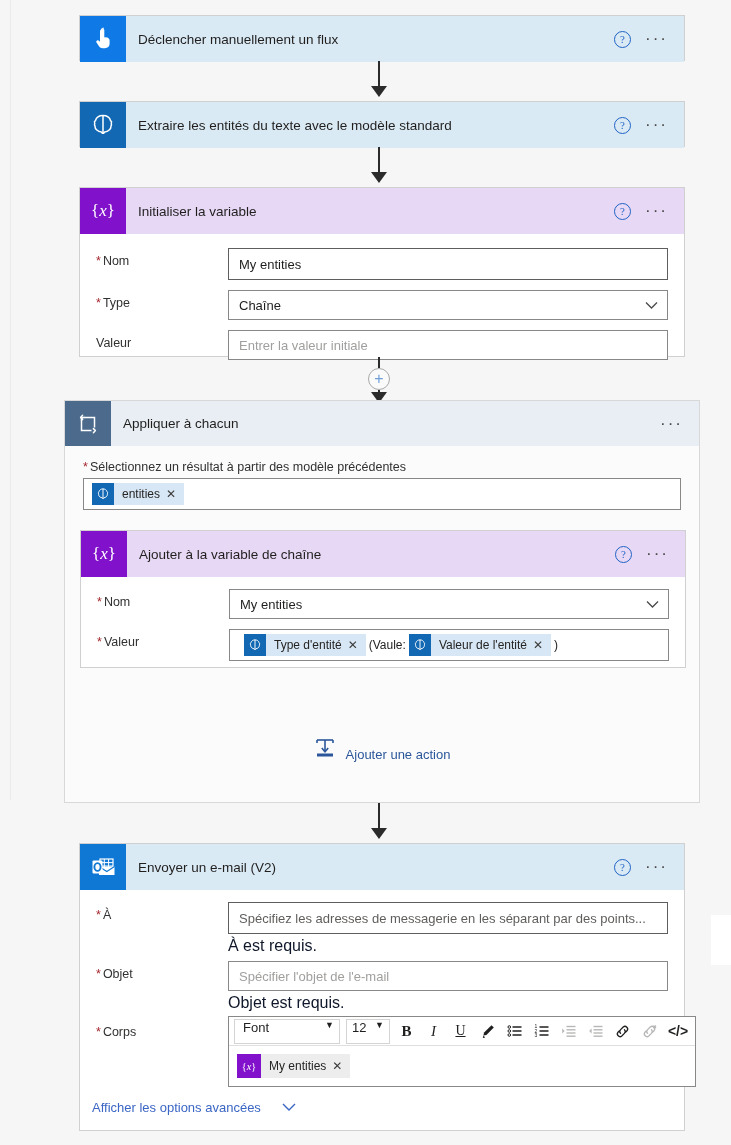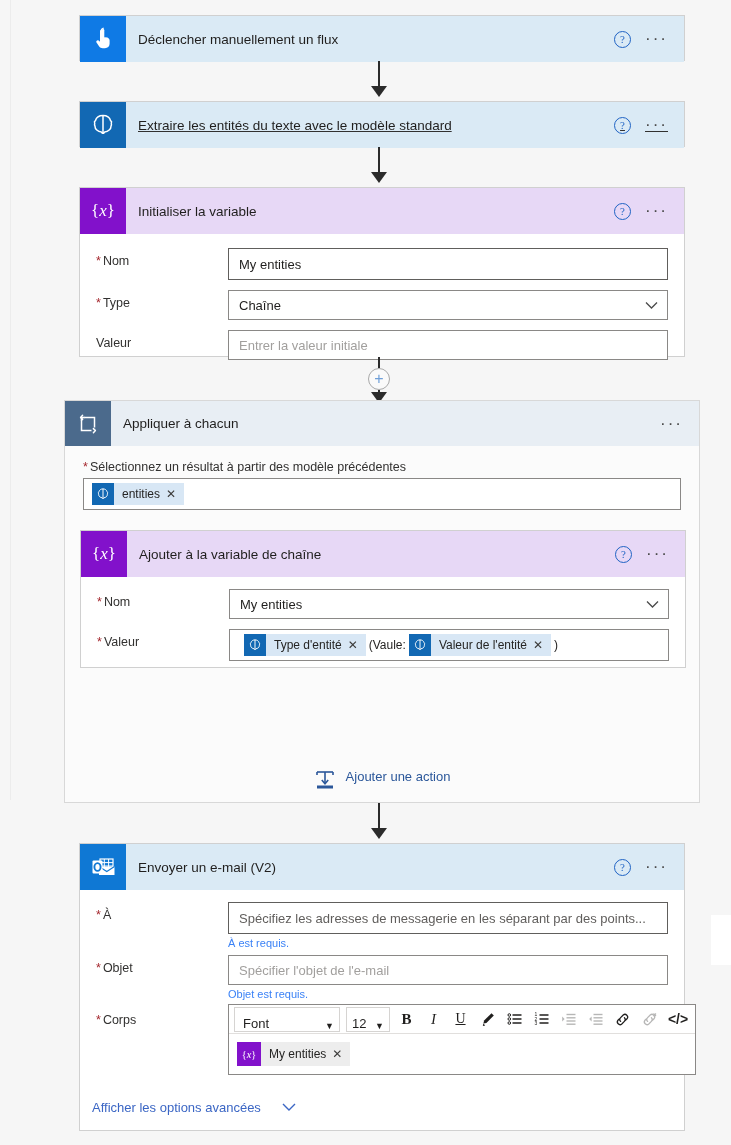--- a/index.html
+++ b/index.html
@@ -85,21 +85,21 @@
     padding: 0 10px;
     font-size: 13px; color: #201f1e;
   }
   .inp.tall { height: 32px; }
   .inp.focused { border-color: #605e5c; }
   .placeholder { color: #a19f9d; }
   .chev {
     position: absolute; right: 10px; top: 50%; transform: translateY(-50%);
     pointer-events: none;
   }
-  .err { color: #3b82f6; font-size: 11px; margin-top: 3px; }
+  .err { color: #0f172a; font-size: 16px; margin-top: 3px; }
 
   
   .token {
     display: inline-flex; align-items: center;
     background: #d8e7f5;
     height: 22px;
     font-size: 12px; color: #252423;
     white-space: nowrap;
     vertical-align: middle;
   }
@@ -141,36 +141,36 @@
   
   .scope {
     position: absolute;
     background: #fbfbfb;
     border: 1px solid #d8d8d8;
   }
   .scope-inner { padding: 0 18px; }
   .scope-field-label { font-size: 12.5px; color: #323130; margin: 14px 0 4px 0; }
 
   .add-action {
-    display: flex; align-items: flex-start; justify-content: center;
-    gap: 10px; margin-top: 42px;
+    display: flex; align-items: flex-end; justify-content: center;
+    gap: 10px; margin-top: 10px;
   }
   .add-action .lbl { color: #2b579a; font-size: 13px; }
 
   
   .rte {
     border: 1px solid #8a8886; background: #fff;
   }
   .rte-toolbar {
     display: flex; align-items: center; height: 29px;
     border-bottom: 1px solid #e1dfdd;
     padding: 0 2px;
   }
   .rte-sel {
-    display: flex; align-items: flex-end; justify-content: space-between;
+    display: flex; align-items: flex-start; justify-content: space-between;
     height: 25px; border: 1px solid #d6d4d2;
     padding: 0 5px 0 8px; margin: 0 3px;
     font-size: 13px; color: #201f1e;
   }
   .rte-sel.font { width: 106px; }
   .rte-sel.size { width: 44px; padding-left: 5px; }
   .tri { font-size: 9px; color: #201f1e; }
   .rte-btn {
     width: 25px; height: 25px;
     display: flex; align-items: center; justify-content: center;
@@ -205,21 +205,21 @@
     <div class="hdr-actions">
       <div class="help-icon">?</div>
       <div class="ellipsis">···</div>
     </div>
   </div>
 </div>
 
 <div class="conn" style="top:61px; height:27px;"></div>
 <div class="arrowhead" style="top:86px;"></div>
 
-<div class="card" style="left:79px; top:101px; width:606px; height:46px;text-decoration:underline;">
+<div class="card" style="left:79px; top:101px; width:606px; height:46px;">
   <div class="card-header blue">
     <div class="icon-tile brand-ai">
       <svg width="26" height="26" viewBox="0 0 26 26">
         <path d="M13 3.5c3.8 0 6.8 2.2 7.6 5.2.9.6 1.2 1.7.7 2.7.3 1 .2 2-.3 2.8.1 2.9-2.8 5.4-6.4 5.9-.5.9-1.4 1.4-2.4 1.1" fill="none" stroke="#ffffff" stroke-width="1.5" stroke-linejoin="round"></path>
         <path d="M13 3.5c-3.8 0-6.8 2.2-7.6 5.2-.9.6-1.2 1.7-.7 2.7-.3 1-.2 2 .3 2.8-.1 2.9 2.8 5.4 6.4 5.9.5.9 1.4 1.4 2.4 1.1" fill="none" stroke="#ffffff" stroke-width="1.5" stroke-linejoin="round"></path>
         <line x1="13" y1="3.5" x2="13" y2="21.2" stroke="#ffffff" stroke-width="1.5"></line>
       </svg>
     </div>
     <div class="card-title">Extraire les entités du texte avec le modèle standard</div>
     <div class="hdr-actions">

